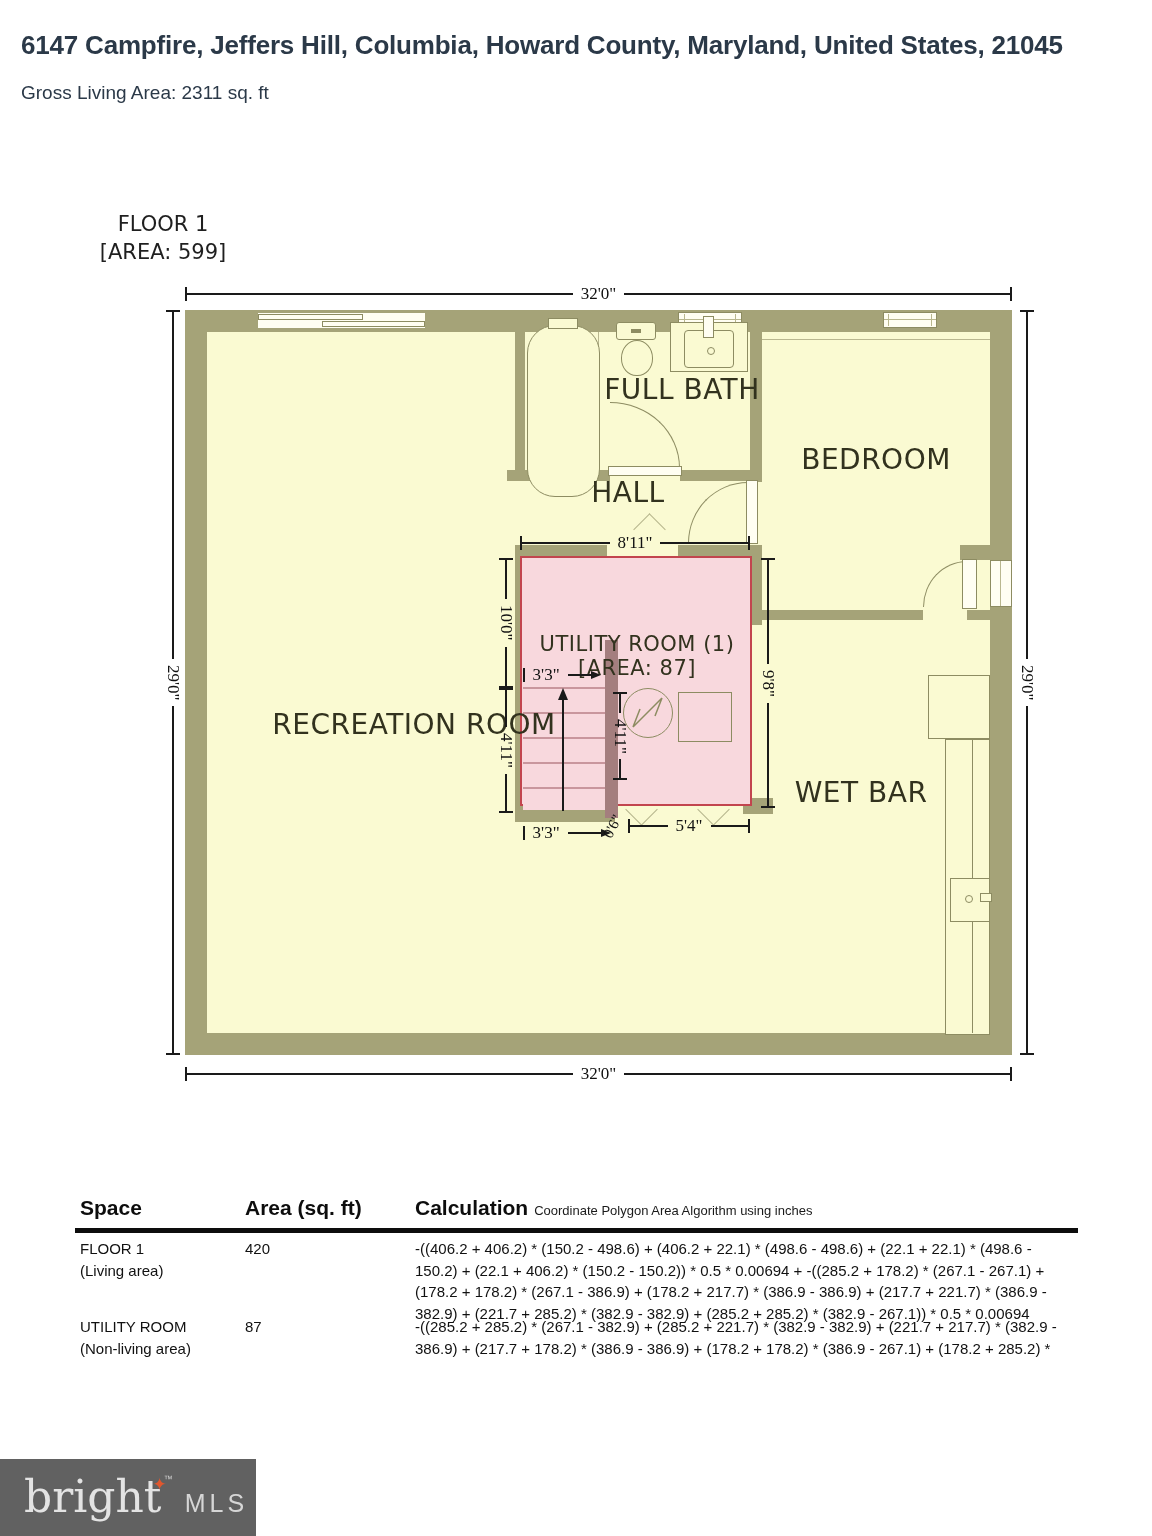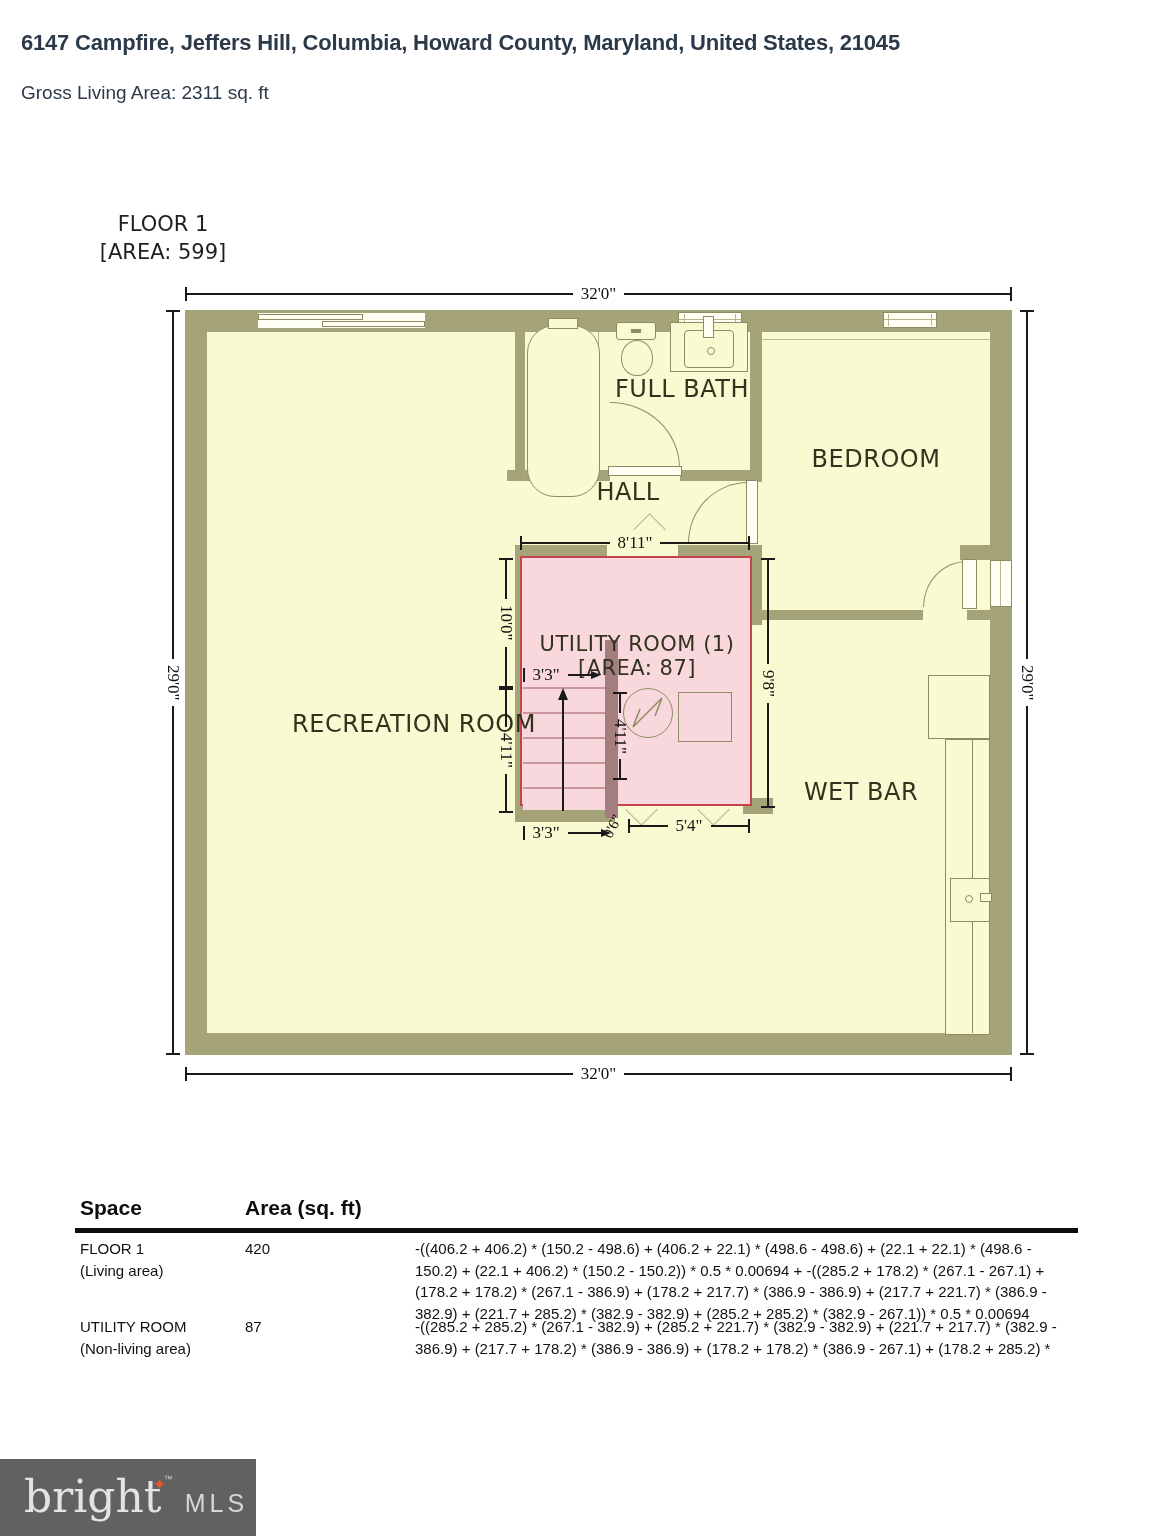--- a/index.html
+++ b/index.html
@@ -1,34 +1,34 @@
 <!DOCTYPE html>
 <html><head>
 <meta charset="utf-8">
 <style>
   html,body{margin:0;padding:0;background:#fff;}
   .canvas{position:relative;width:1152px;height:1536px;background:#ffffff;overflow:hidden;
           font-family:"Liberation Sans",sans-serif;}
   .abs{position:absolute;}
   
-  .title{left:21px;top:30px;font-size:22px;font-weight:bold;color:#2b3948;letter-spacing:-0.2px;white-space:nowrap;}
+  .title{left:21px;top:30px;font-size:26px;font-weight:bold;color:#2b3948;letter-spacing:-0.2px;white-space:nowrap;}
   .subtitle{left:21px;top:82px;font-size:19px;color:#2b3948;}
   .floor-label{left:88px;top:210px;width:150px;text-align:center;font-family:"DejaVu Sans",sans-serif;
                font-size:21px;color:#1f1f1f;line-height:28px;}
   
   .w{position:absolute;background:#a5a378;}
   .floor{position:absolute;background:#fafad2;}
   .fx{position:absolute;border:1.5px solid #8d8c62;background:#fafad2;box-sizing:border-box;}
   .thin{position:absolute;background:#b9b78f;}
   .win{position:absolute;background:#fffef2;border:1px solid #8d8c62;box-sizing:border-box;}
   .arc{position:absolute;box-sizing:border-box;border:1.4px solid #8d8c62;background:transparent;}
   .arc.tr{border-bottom:none;border-left:none;border-top-right-radius:100% 100%;}
   .arc.tl{border-bottom:none;border-right:none;border-top-left-radius:100% 100%;}
   .room-label{position:absolute;transform:translate(-50%,-50%);font-family:"DejaVu Sans",sans-serif;
-              font-size:24px;color:#32321e;white-space:nowrap;letter-spacing:0.5px;}
+              font-size:28px;color:#32321e;white-space:nowrap;letter-spacing:0.5px;}
   .utility-label{font-size:21px;}
   
   .dim{position:absolute;display:flex;align-items:center;color:#111;
        font-family:"Liberation Serif",serif;font-size:17px;}
   .dim .ln{flex:1;background:#1a1a1a;}
   .dim.h{flex-direction:row;}
   .dim.h .ln{height:1.6px;}
   .dim.h::before,.dim.h::after{content:"";width:1.6px;height:14px;background:#1a1a1a;flex:0 0 auto;}
   .dim.h .lbl{padding:0 8px;white-space:nowrap;}
   .dim.h.ar::after{width:0;height:0;background:transparent;border-left:10px solid #1a1a1a;
@@ -215,20 +215,23 @@
   </div>
   <div class="dim h" style="left:628px;top:816px;width:122px;">
     <div class="ln"></div>
     <span class="lbl">5'4"</span>
     <div class="ln"></div>
   </div>
   <div class="abs" style="left:601px;top:818px;font-family:'Liberation Serif',serif;font-size:15px;color:#111;transform:rotate(-62deg);">0'6"</div>
 
   <div class="th" style="left:80px;top:1196px;">Space</div>
   <div class="th" style="left:245px;top:1196px;">Area (sq. ft)</div>
+  <div class="th" style="left:415px;top:1196px;">
+    <span>Calculation</span><span class="th-note">Coordinate Polygon Area Algorithm using inches</span>
+  </div>
   <div class="rule" style="left:75px;top:1228px;width:1003px;height:5px;"></div>
 
   <div class="cell" style="left:80px;top:1238px;width:150px;">
     <div>FLOOR 1</div>
     <div>(Living area)</div>
   </div>
   <div class="cell" style="left:245px;top:1238px;">420</div>
   <div class="cell" style="left:415px;top:1238px;width:663px;">-((406.2 + 406.2) * (150.2 - 498.6) + (406.2 + 22.1) * (498.6 - 498.6) + (22.1 + 22.1) * (498.6 - 150.2) + (22.1 + 406.2) * (150.2 - 150.2)) * 0.5 * 0.00694 + -((285.2 + 178.2) * (267.1 - 267.1) + (178.2 + 178.2) * (267.1 - 386.9) + (178.2 + 217.7) * (386.9 - 386.9) + (217.7 + 221.7) * (386.9 - 382.9) + (221.7 + 285.2) * (382.9 - 382.9) + (285.2 + 285.2) * (382.9 - 267.1)) * 0.5 * 0.00694</div>
 
   <div class="cell" style="left:80px;top:1316px;width:160px;">

